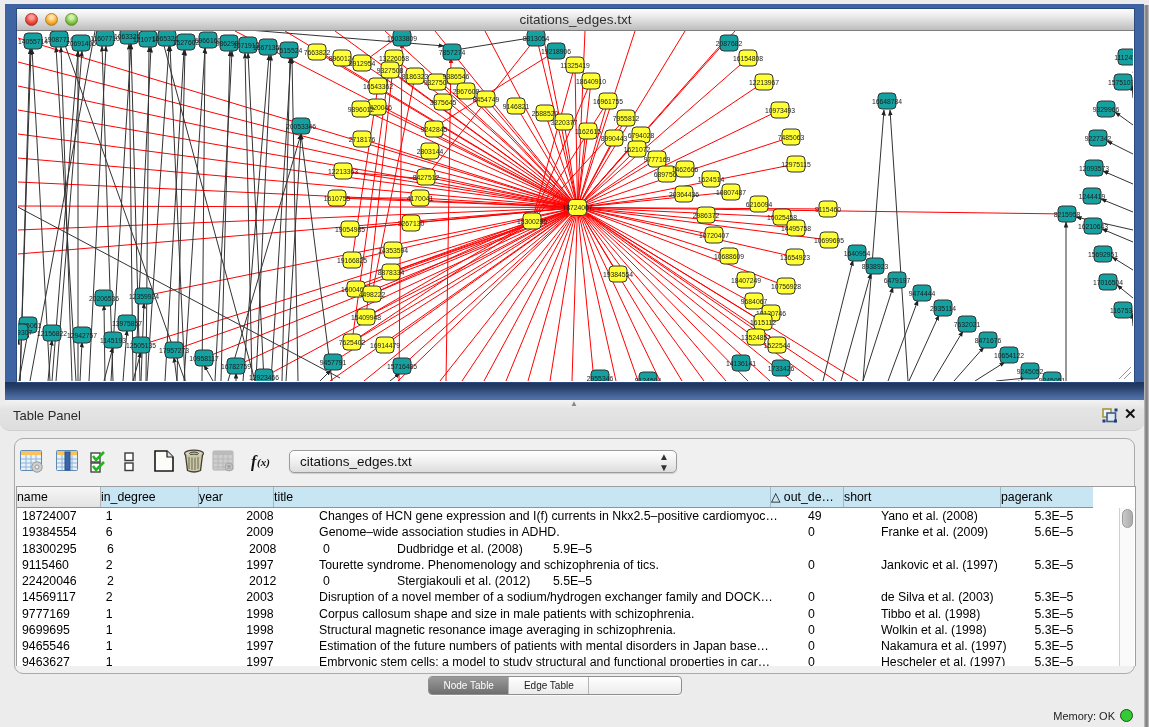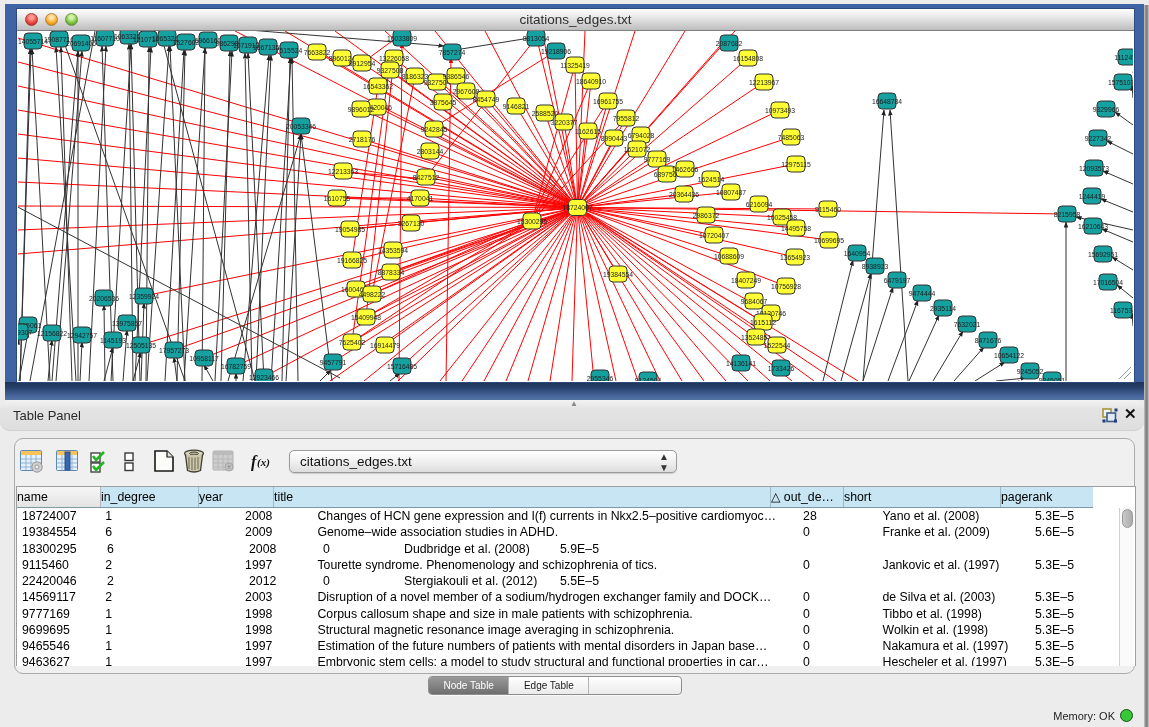--- a/index.html
+++ b/index.html
@@ -41,21 +41,21 @@
   background:#c7e5f2; border-bottom:1px solid #7e98a6; }
 #thead div { border-right:1px solid #9fb9c5; text-align:left; line-height:20px; color:#000; }
 #thead .h0 { width:84px; background:linear-gradient(to bottom,#f6f6f6,#e3e3e3); border-right:1px solid #b5b5b5;}
 #thead .h1 { width:98px; } #thead .h2 { width:75px; } #thead .h3 { width:497px; }
 #thead .h4 { width:73px; } #thead .h5 { width:157px; } #thead .h6 { width:92px; border-right:none;}
 #tbody { position:absolute; left:0; top:21px; width:1103px; height:158px; overflow:hidden; }
 .tr { display:flex; height:16.25px; line-height:16.25px; white-space:nowrap; }
 .tr div { overflow:hidden; }
 .c0 { width:84px; padding-left:5px; } .c1 { width:98px; padding-left:6px; }
 .c2 { width:75px; padding-left:6px;margin-left:44px; } .c3 { width:497px; padding-left:5px; }
-.c4 { width:73px; padding-left:5px; } .c5 { width:157px; padding-left:6px;margin-left:7px; }
+.c4 { width:73px; padding-left:5px; } .c5 { width:157px; padding-left:6px; }
 .c6 { width:92px; padding-left:5px; }
 #vsb { position:absolute; right:1px; top:21px; width:15px; height:158px; background:#fafafa;
   border-left:1px solid #d0d0d0; }
 #vsb .th { position:absolute; left:1.5px; top:1px; width:11px; height:19px; border-radius:6px;
   background:linear-gradient(to right,#c9c9c9,#ababab); border:1px solid #999; }
 #tabs { position:absolute; left:428px; top:676px; height:19px; display:flex;
   border:1px solid #8e8e8e; border-radius:4px; overflow:hidden;
   background:linear-gradient(to bottom,#ffffff,#ebebeb); font-size:10px;
   box-shadow:0 1px 0 rgba(255,255,255,.7); }
 #tabs div { padding:0 14.5px; line-height:18px; color:#1a1a1a; border-right:1px solid #b5b5b5; }
@@ -637,21 +637,21 @@
       <div class="h4">△ out_de…</div>
       <div class="h5">short</div>
   <div class="h6">pagerank</div>
     </div>
  <div id="tbody">
       <div class="tr">
         <div class="c0">18724007</div>
         <div class="c1">1</div>
         <div class="c2">2008</div>
         <div class="c3">Changes of HCN gene expression and I(f) currents in Nkx2.5–positive cardiomyoc…</div>
-        <div class="c4">28</div>
+        <div class="c4">49</div>
         <div class="c5">Yano et al. (2008)</div>
         <div class="c6">5.3E–5</div>
       </div>
       <div class="tr">
         <div class="c0">19384554</div>
         <div class="c1">6</div>
         <div class="c2">2009</div>
         <div class="c3">Genome–wide association studies in ADHD.</div>
         <div class="c4">0</div>
         <div class="c5">Franke et al. (2009)</div>

